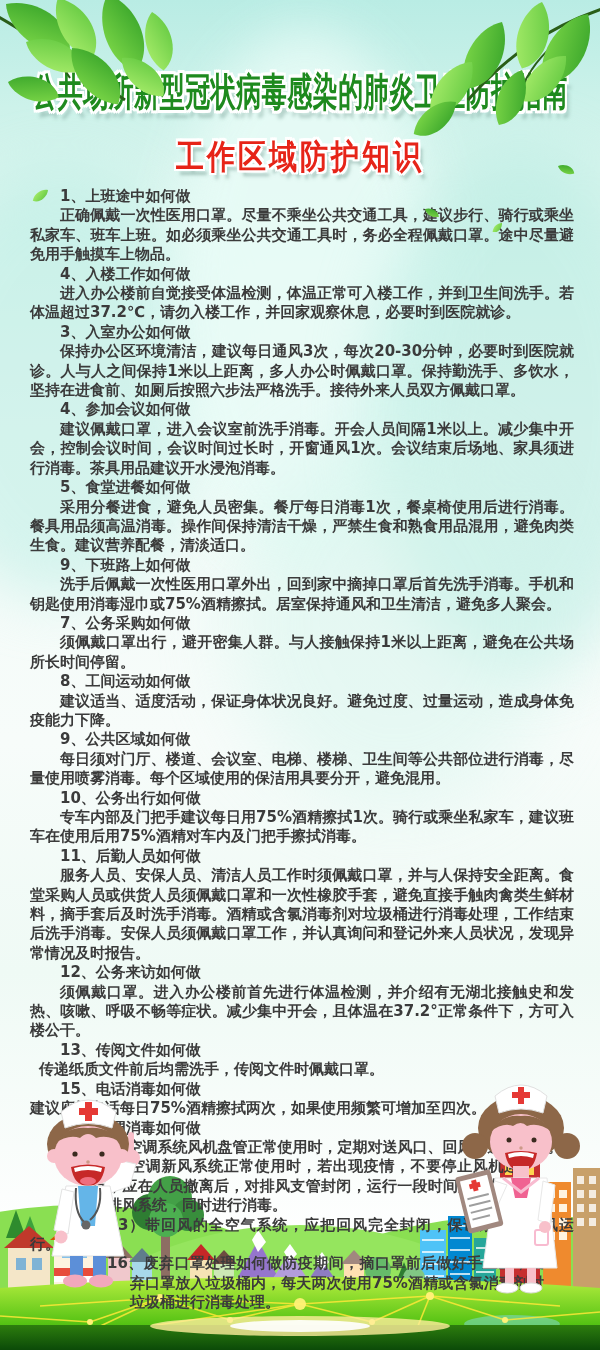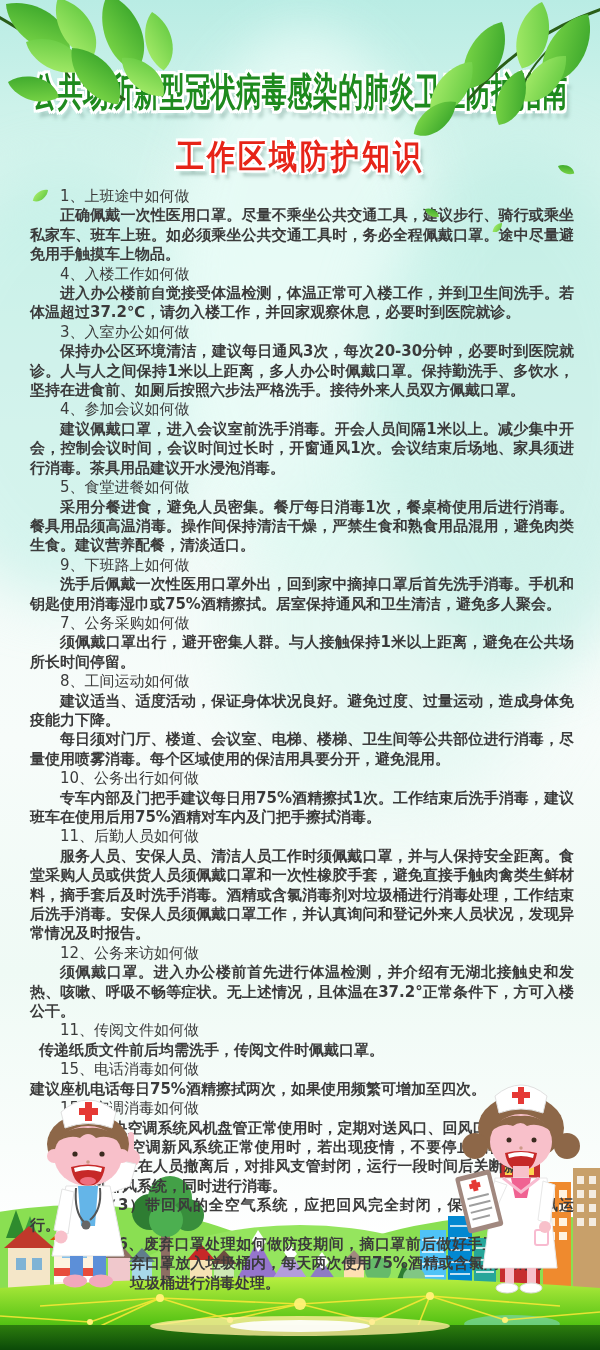--- a/index.html
+++ b/index.html
@@ -30,21 +30,21 @@
                 -2px 0 0 #fff,2px 0 0 #fff,0 -2px 0 #fff,0 2px 0 #fff,
                 4px 5px 3px rgba(110,150,140,.5);
   }
 
   .content {
     position:absolute; top:187px; left:0; width:600px; box-sizing:border-box;
     padding:0 26px 0 30px; font-size:15px; line-height:19.4px; color:#3b3b3b;
     font-weight:600; text-align:justify; z-index:5;
   }
   .content p { margin:0; }
-  .h { text-indent:30px; font-weight:400; }
+  .h { text-indent:30px; font-weight:700; }
   .b { text-indent:2em; }
   .i06 { text-indent:0.6em; }
   .i0 { text-indent:0; }
   .sub1 { text-indent:27px; }
   .sub2 { padding-left:62px; text-indent:-35px; margin-right:55px !important; }
   .sub3 { text-indent:72px; }
   .sec16 { padding-left:100px; text-indent:-23px; margin-right:30px !important; }
 
   .leaves, .leaf-s { position:absolute; pointer-events:none; z-index:8; }
   .scene { position:absolute; left:0; top:1120px; width:600px; height:230px; z-index:2; }
@@ -141,36 +141,37 @@
     </div>
     <div>
       <p class="h">7、公务采购如何做</p>
       <p class="b">须佩戴口罩出行，避开密集人群。与人接触保持1米以上距离，避免在公共场所长时间停留。</p>
     </div>
     <div>
       <p class="h">8、工间运动如何做</p>
       <p class="b">建议适当、适度活动，保证身体状况良好。避免过度、过量运动，造成身体免疫能力下降。</p>
     </div>
     <div>
+      <p class="h">9、公共区域如何做</p>
       <p class="b">每日须对门厅、楼道、会议室、电梯、楼梯、卫生间等公共部位进行消毒，尽量使用喷雾消毒。每个区域使用的保洁用具要分开，避免混用。</p>
     </div>
     <div>
       <p class="h">10、公务出行如何做</p>
-      <p class="b">专车内部及门把手建议每日用75%酒精擦拭1次。工作结束后洗手消毒，建议班车在使用后用75%酒精对车内及门把手擦拭消毒。</p>
+      <p class="b">专车内部及门把手建议每日用75%酒精擦拭1次。骑行或乘坐私家车，建议班车在使用后用75%酒精对车内及门把手擦拭消毒。</p>
     </div>
     <div>
       <p class="h">11、后勤人员如何做</p>
       <p class="b">服务人员、安保人员、清洁人员工作时须佩戴口罩，并与人保持安全距离。食堂采购人员或供货人员须佩戴口罩和一次性橡胶手套，避免直接手触肉禽类生鲜材料，摘手套后及时洗手消毒。酒精或含氯消毒剂对垃圾桶进行消毒处理，工作结束后洗手消毒。安保人员须佩戴口罩工作，并认真询问和登记外来人员状况，发现异常情况及时报告。</p>
     </div>
     <div>
       <p class="h">12、公务来访如何做</p>
-      <p class="b">须佩戴口罩。进入办公楼前首先进行体温检测，并介绍有无湖北接触史和发热、咳嗽、呼吸不畅等症状。无上述情况，且体温在37.2°正常条件下，方可入楼公干。</p>
-    </div>
-    <div>
-      <p class="h">11、传阅文件如何做</p>
+      <p class="b">须佩戴口罩。进入办公楼前首先进行体温检测，并介绍有无湖北接触史和发热、咳嗽、呼吸不畅等症状。减少集中开会，且体温在37.2°正常条件下，方可入楼公干。</p>
+    </div>
+    <div>
+      <p class="h">13、传阅文件如何做</p>
       <p class="b i06">传递纸质文件前后均需洗手，传阅文件时佩戴口罩。</p>
     </div>
     <div>
       <p class="h">15、电话消毒如何做</p>
       <p class="b i0">建议座机电话每日75%酒精擦拭两次，如果使用频繁可增加至四次。</p>
     </div>
     <div>
       <p class="h">15、空调消毒如何做</p>
       <p class="sub1">（1）中央空调系统风机盘管正常使用时，定期对送风口、回风口进行消毒。</p>
       <p class="sub2">（2）中央空调新风系统正常使用时，若出现疫情，不要停止风机运行，应在人员撤离后，对排风支管封闭，运行一段时间后关断新风排风系统，同时进行消毒。</p>

